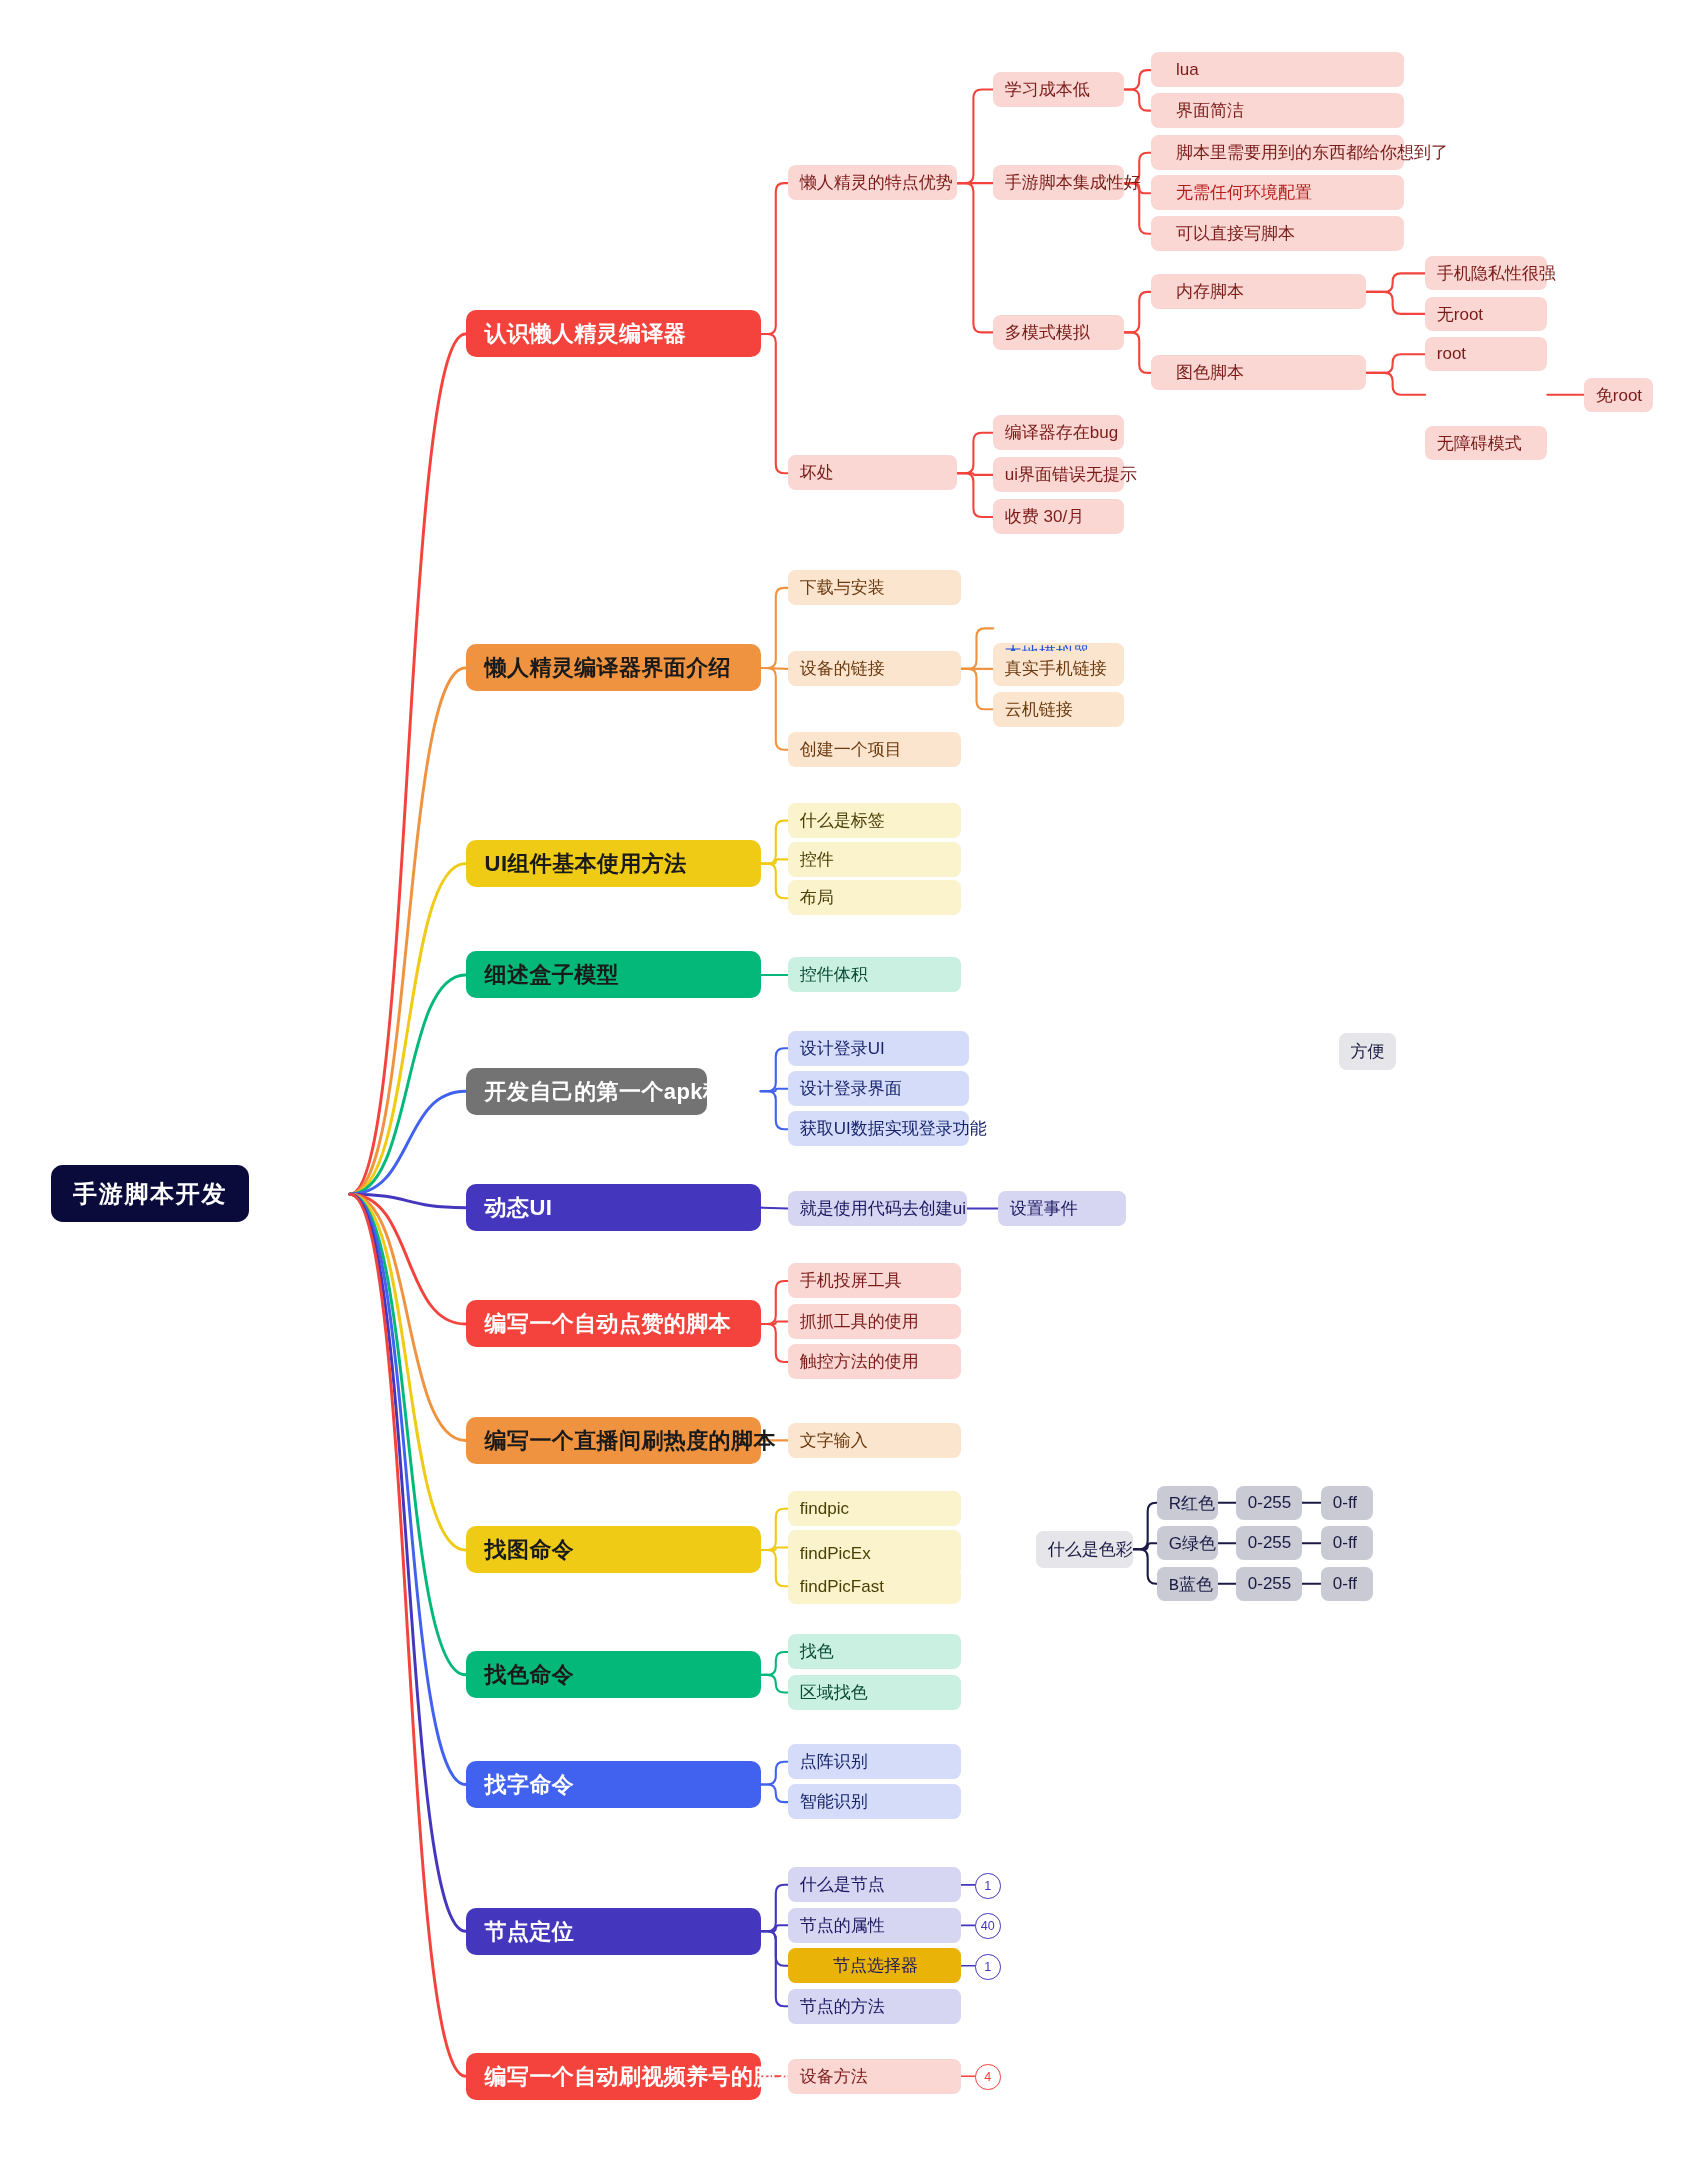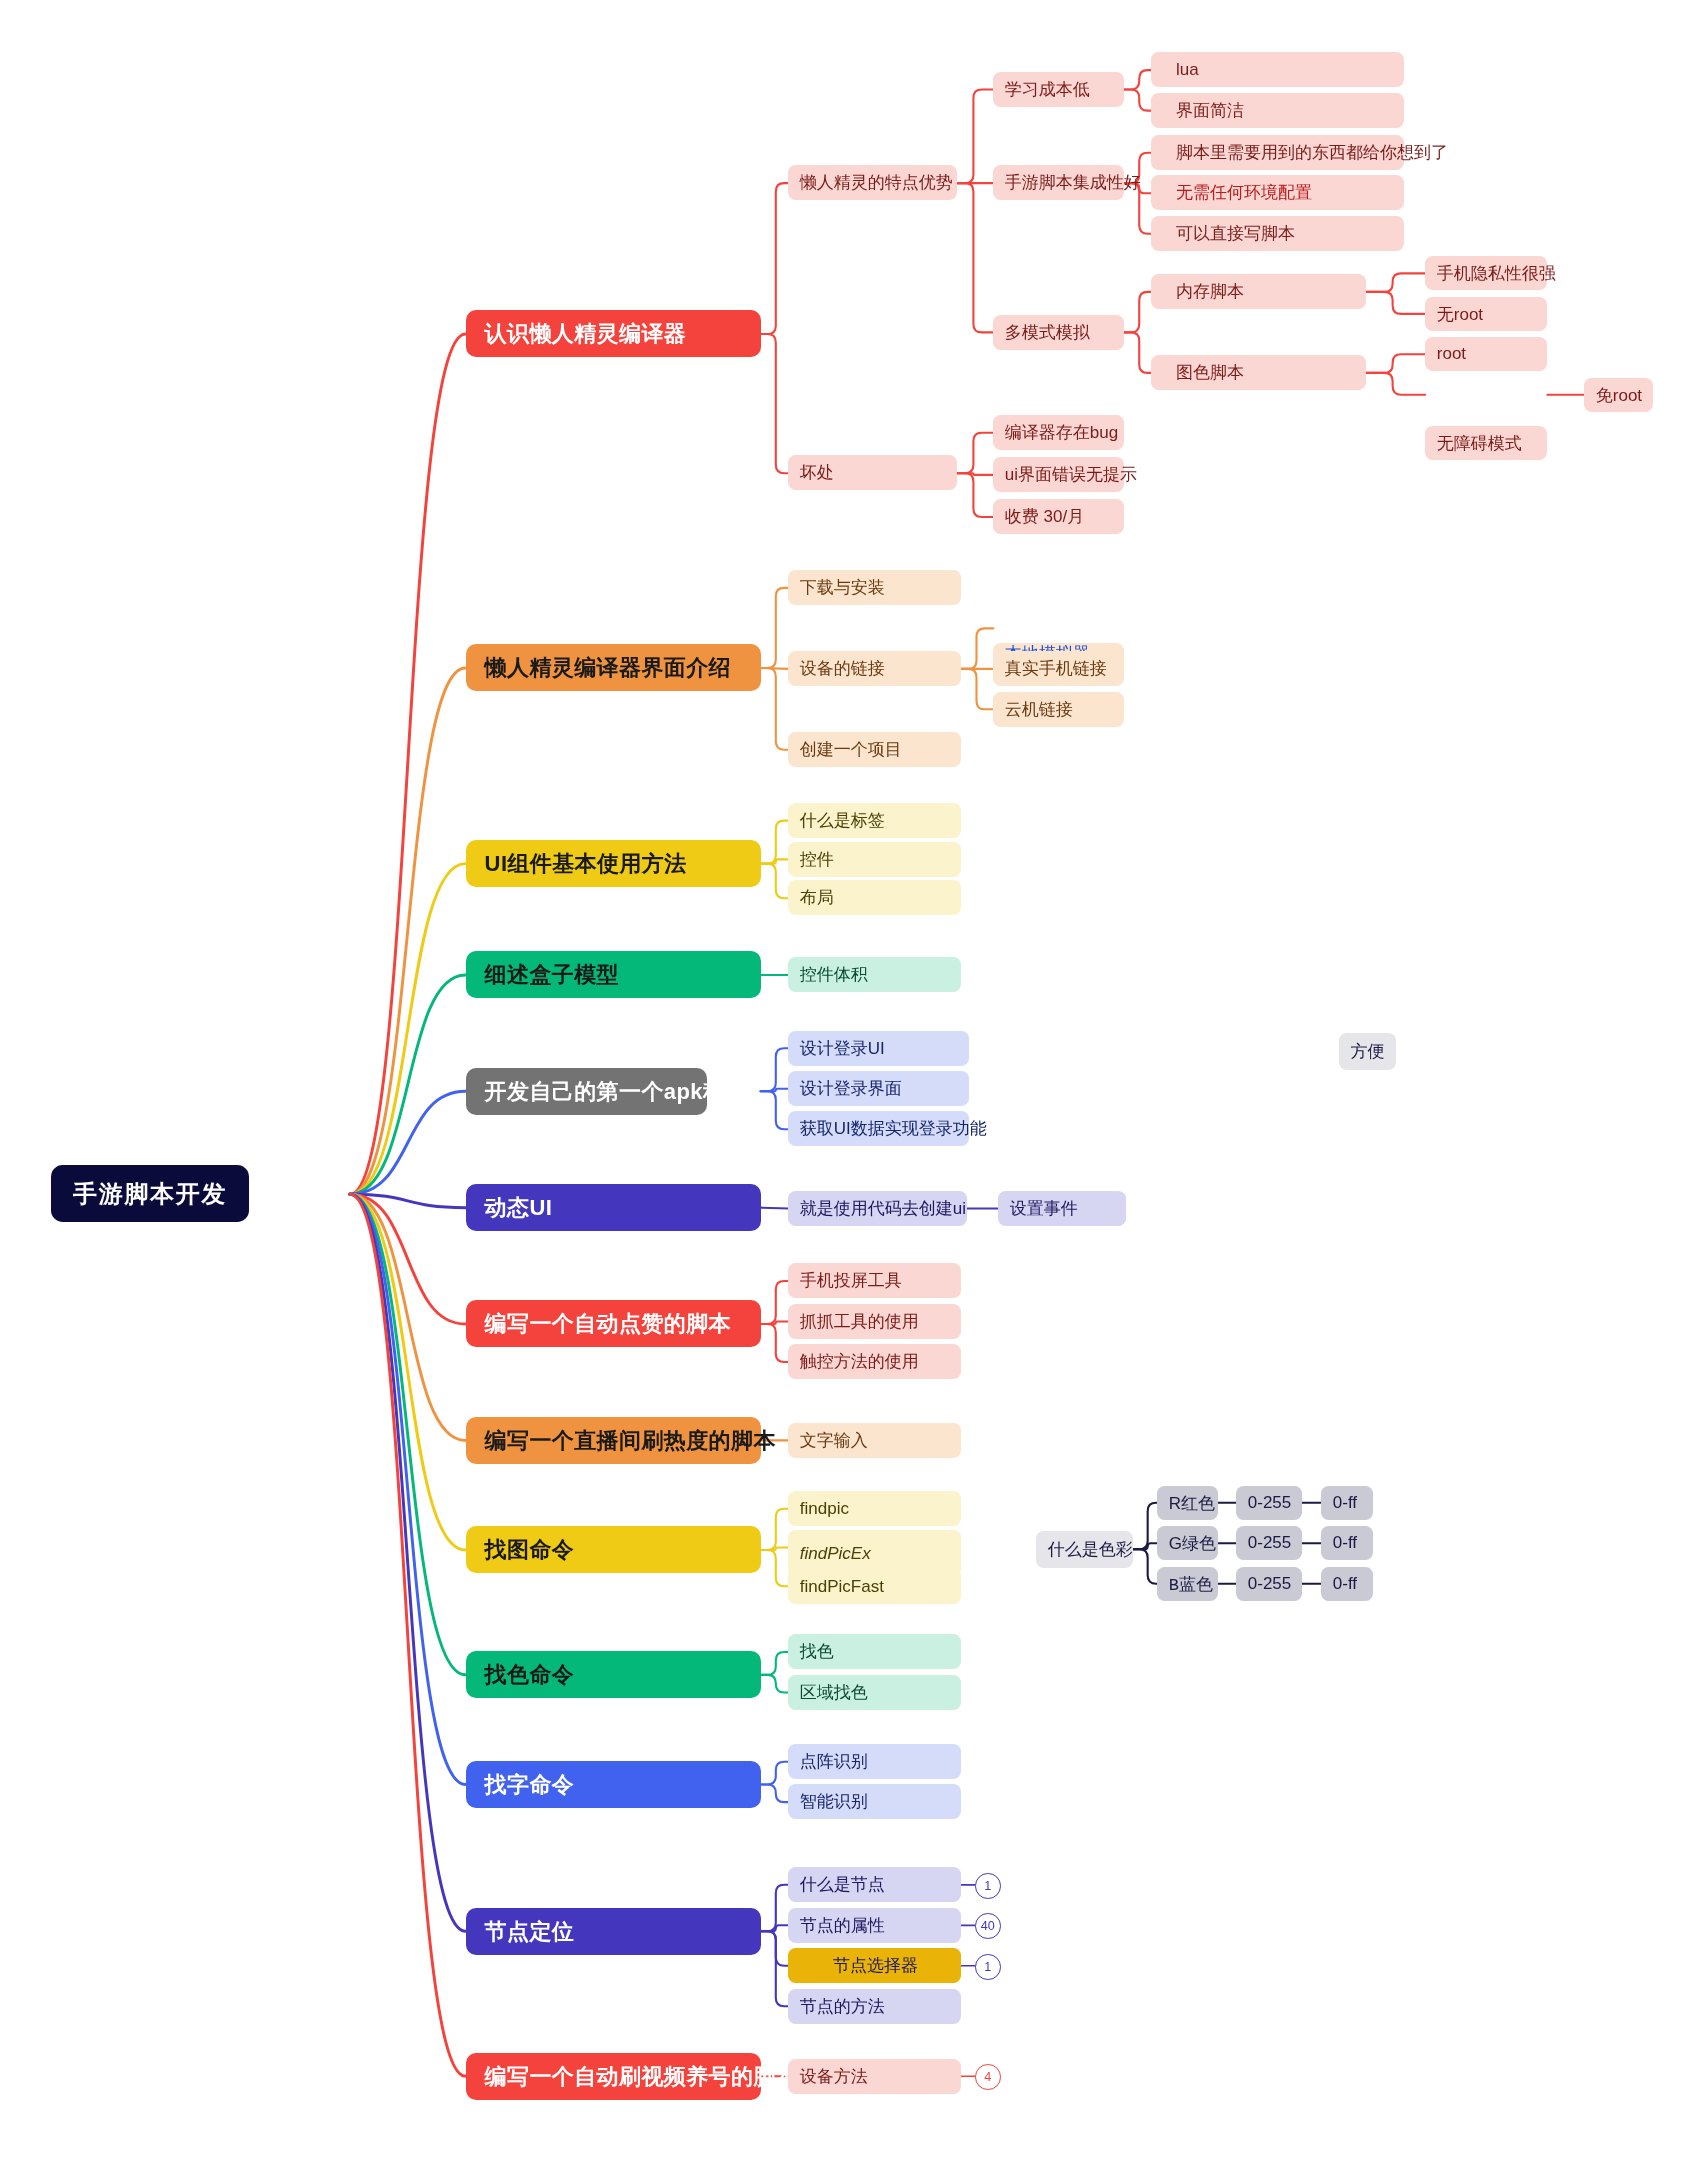--- a/index.html
+++ b/index.html
@@ -263,21 +263,21 @@
   <div class="node lvl2" style="left:788px;top:1423px;width:173px;height:35px;background:#FBE5CE;color:#6B3A10;">
     <span>文字输入</span>
   </div>
 
   <div class="node lvl1 dark" style="left:466px;top:1526px;width:295px;height:47px;background:#EFCB15;">
     <span>找图命令</span>
   </div>
   <div class="node lvl2" style="left:788px;top:1491px;width:173px;height:35px;background:#FAF3CC;color:#4A3F05;">
     <span>findpic</span>
   </div>
-  <div class="node lvl2" style="left:788px;top:1530px;width:173px;height:47px;background:#FAF3CC;color:#4A3F05;font-style:italic;">
+  <div class="node lvl2" style="left:788px;top:1530px;width:173px;height:47px;background:#FAF3CC;color:#4A3F05;">
     <span>findPicEx</span>
   </div>
   <div class="node lvl2" style="left:788px;top:1569px;width:173px;height:35px;background:#FAF3CC;color:#4A3F05;">
     <span>findPicFast</span>
   </div>
 
   <div class="node plain" style="left:1036px;top:1531px;width:97px;height:37px;background:#E6E6EA;color:#1B1A44;">
     <span>什么是色彩</span>
   </div>
   <div class="node plain" style="left:1157px;top:1486px;width:61px;height:34px;background:#C9CAD4;color:#1B1A44;">

